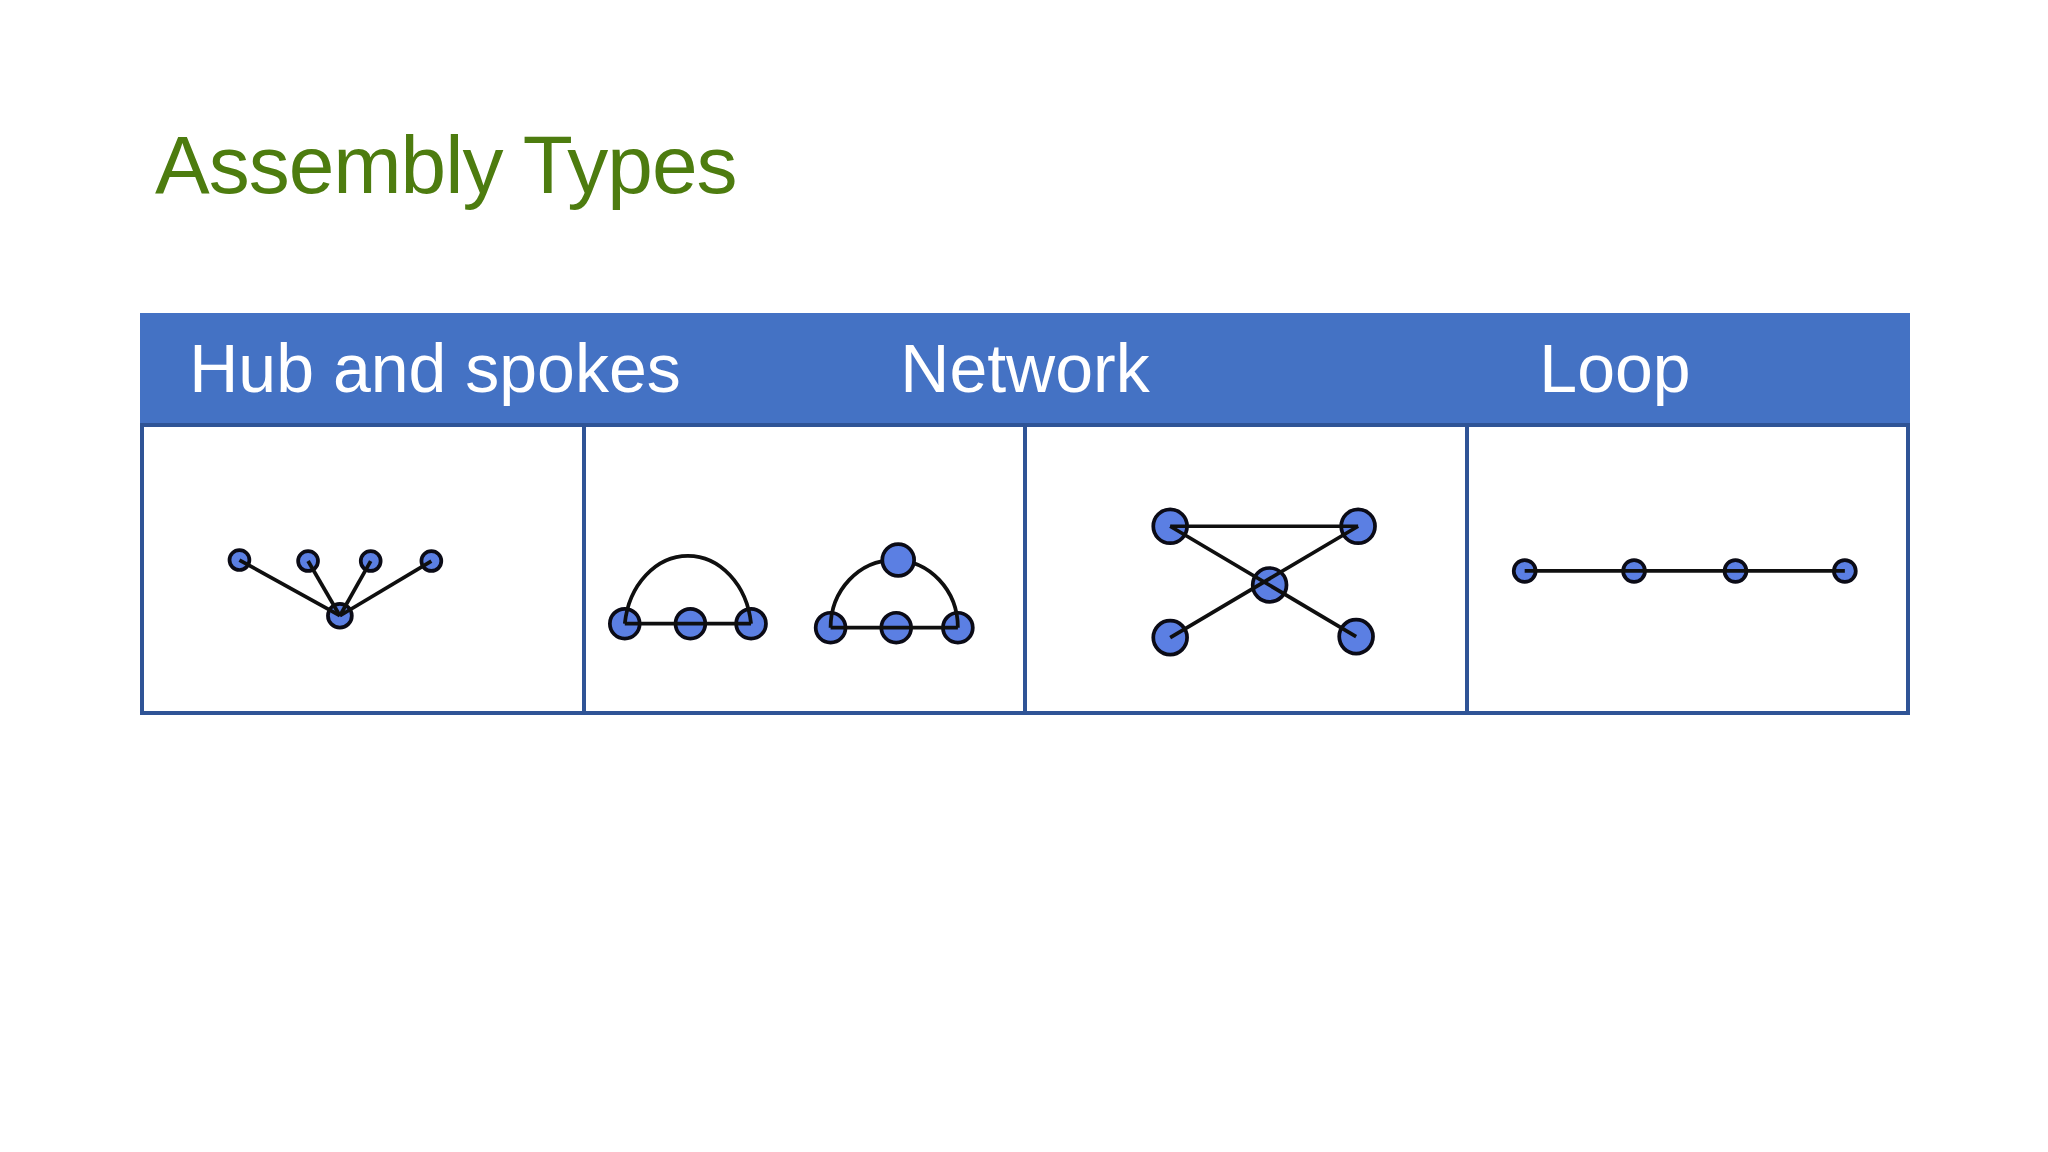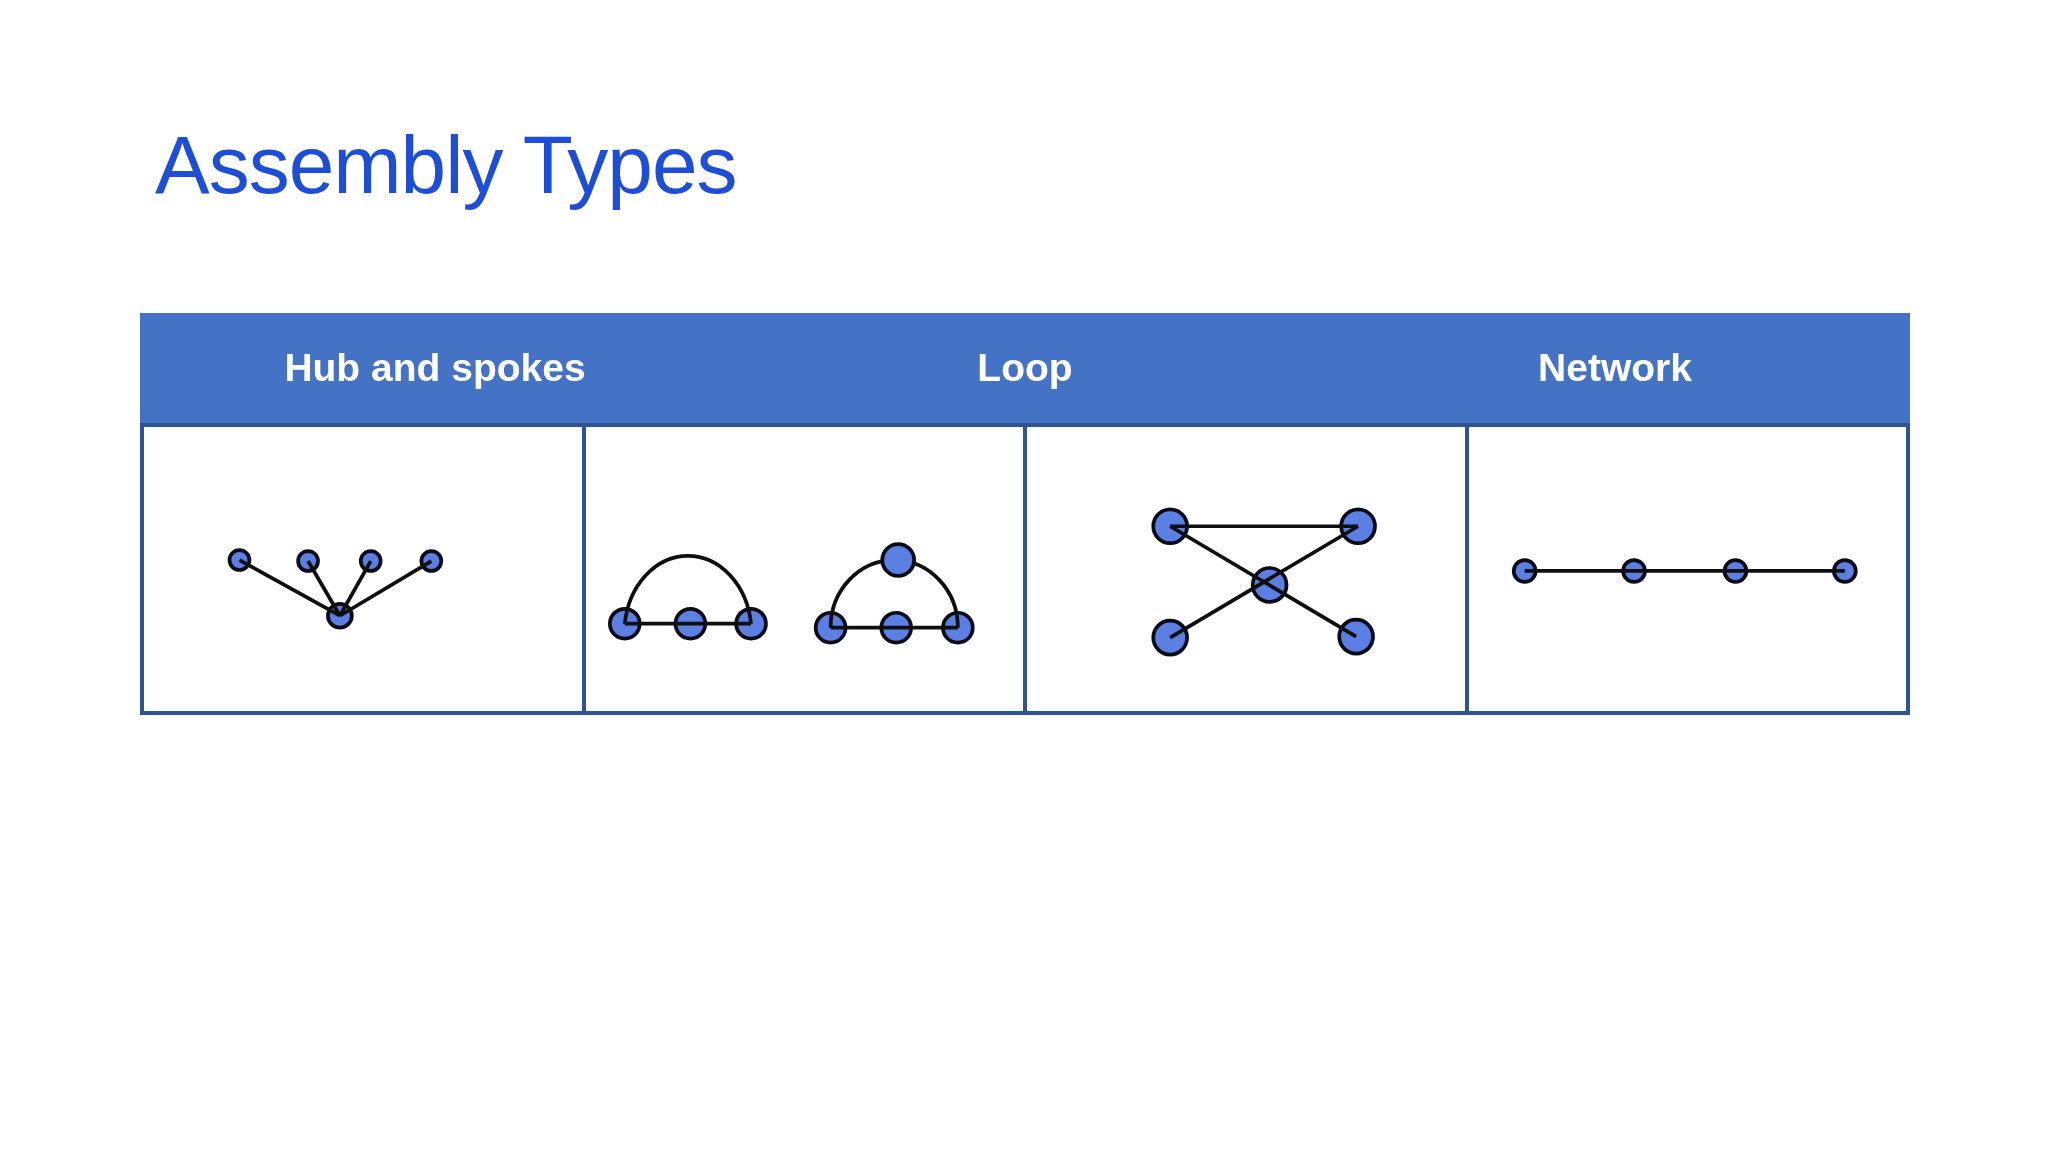--- a/index.html
+++ b/index.html
@@ -9,41 +9,41 @@
     background:#ffffff;
     overflow:hidden;
     font-family:"Liberation Sans", sans-serif;
   }
   .slide-title{
     position:absolute;
     left:155px;top:118px;
     font-size:82px;
     font-weight:300;
     letter-spacing:-1px;
-    color:#1d4ed8;
+    color:#4d7c0f;
     white-space:nowrap;
   }
   .assembly-table{
     position:absolute;
     left:140px;top:313px;
     width:1770px;
   }
   .thead{
     display:flex;
     height:110px;
     background:#4472C4;
   }
   .th{
     flex:1;
     display:flex;
     align-items:center;
     justify-content:center;
     color:#ffffff;
-    font-weight:700;
-    font-size:39px;
+    font-weight:400;
+    font-size:68px;
     white-space:nowrap;
   }
   .tbody{
     display:flex;
     height:284px;
     border:4px solid #2F5496;
     background:#ffffff;
   }
   .td{
     flex:1;
@@ -64,22 +64,22 @@
 <body>
 
 <div class="slide">
 
   <div class="slide-title">Assembly Types</div>
 
   <div class="assembly-table">
 
     <div class="thead">
       <div class="th">Hub and spokes</div>
+      <div class="th">Network</div>
       <div class="th">Loop</div>
-      <div class="th">Network</div>
     </div>
 
     <div class="tbody">
       <div class="td">
         <svg viewBox="0 0 440 284" preserveAspectRatio="xMidYMid meet">
             <circle cx="96" cy="133" r="10" fill="#5B7FE3" stroke="#0b0b16" stroke-width="3.75"></circle>
             <circle cx="165" cy="134" r="10" fill="#5B7FE3" stroke="#0b0b16" stroke-width="3.75"></circle>
             <circle cx="228" cy="134" r="10" fill="#5B7FE3" stroke="#0b0b16" stroke-width="3.75"></circle>
             <circle cx="289" cy="134" r="10" fill="#5B7FE3" stroke="#0b0b16" stroke-width="3.75"></circle>
             <circle cx="197" cy="189" r="12" fill="#5B7FE3" stroke="#0b0b16" stroke-width="3.75"></circle>

